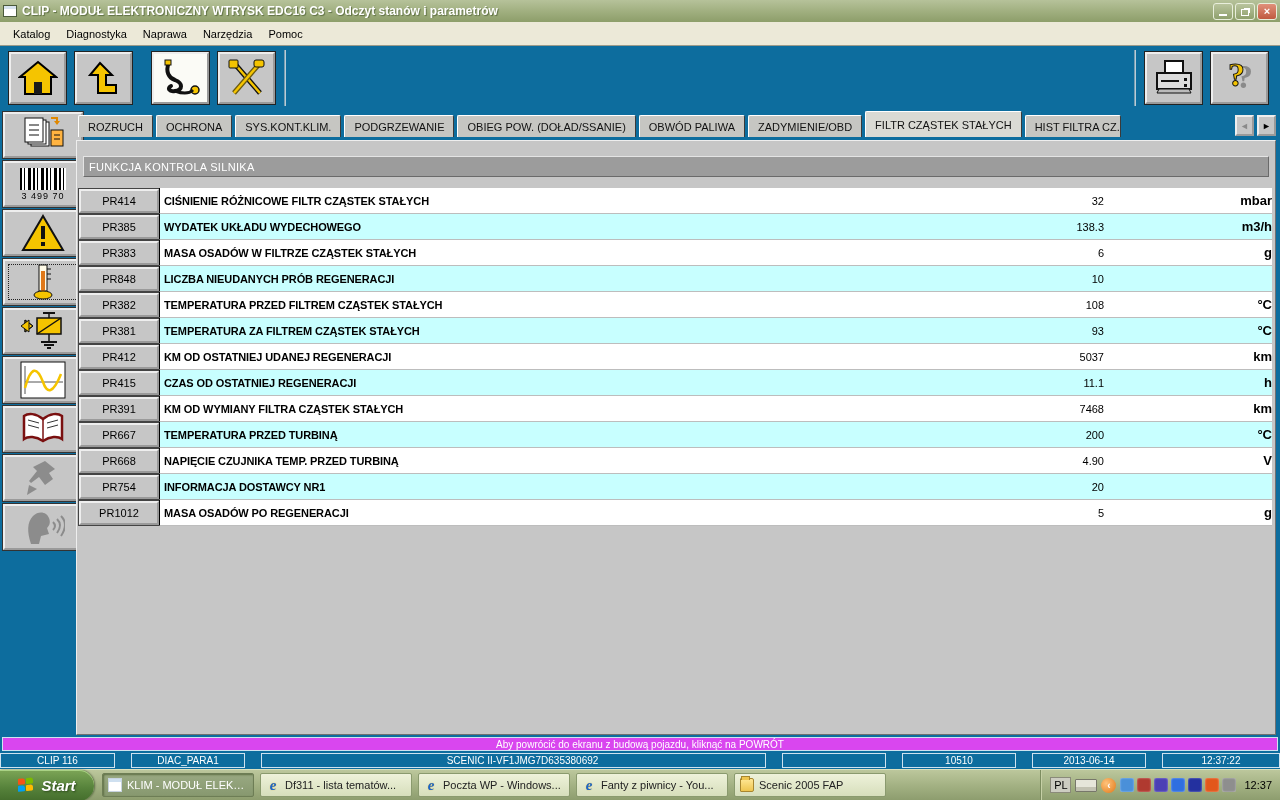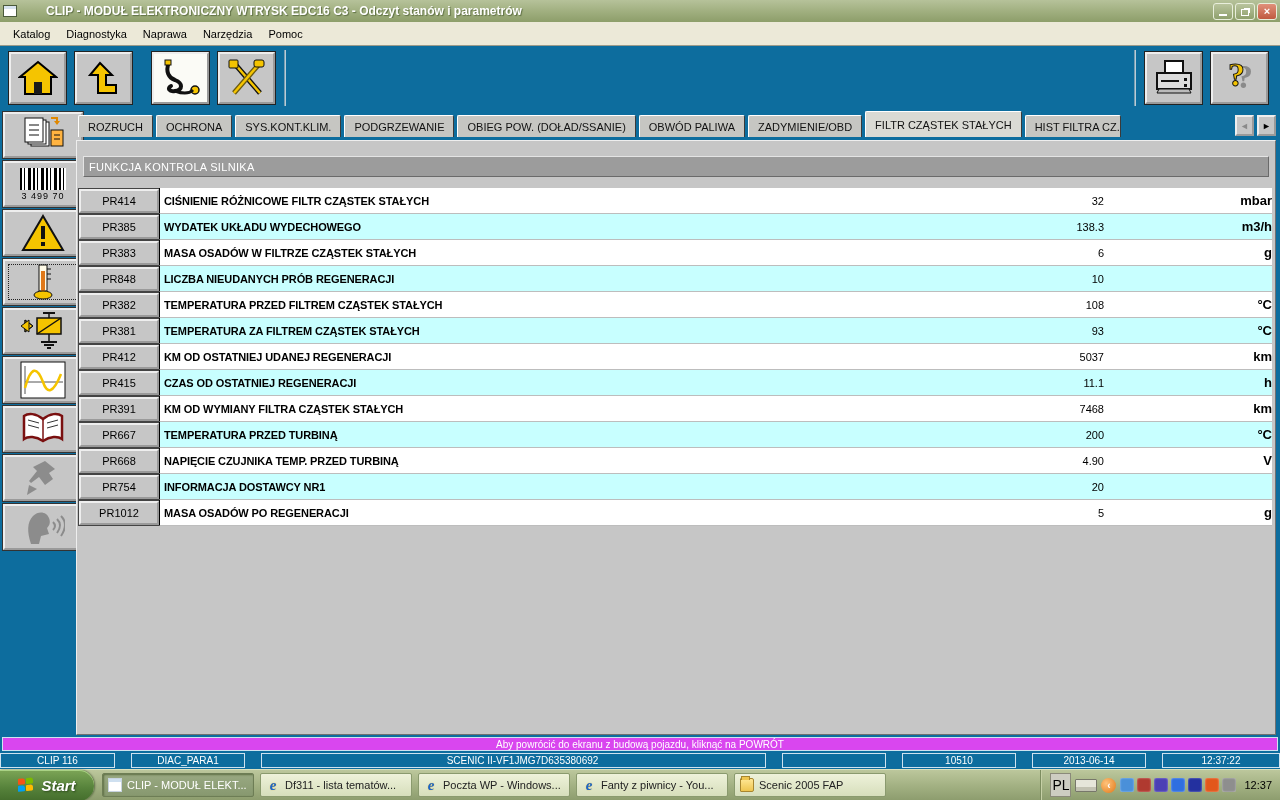--- a/index.html
+++ b/index.html
@@ -3,21 +3,21 @@
 <meta charset="utf-8">
 <style>
   * { margin:0; padding:0; box-sizing:border-box; }
   html,body { width:1280px; height:800px; overflow:hidden; }
   body { font-family:"Liberation Sans", sans-serif; background:#0d6d9e; position:relative; }
   .screen { position:absolute; inset:0; width:1280px; height:800px; }
 
   
   .titlebar { position:absolute; left:0; top:0; width:1280px; height:22px;
     background:linear-gradient(180deg,#b6c29a 0%,#9fae7e 55%,#8d9e6a 100%);
-    display:flex; align-items:center; padding:0 3px;gap:24px; }
+    display:flex; align-items:center; padding:0 3px; }
   .title-icon { width:14px; height:12px; background:#fff; border:1px solid #4a5a3a;
     box-shadow:inset 0 3px 0 #d8e4f0; margin-right:5px; }
   .title-text { color:#fff; font-size:12px; font-weight:bold; text-shadow:1px 1px 1px #5f7044;
     white-space:nowrap; overflow:hidden; flex:1; }
   .win-btns { display:flex; gap:2px; }
   .win-btn { width:20px; height:17px; border:1px solid #e8eedb; border-radius:3px;
     background:linear-gradient(180deg,#b9c49d,#8fa06d); color:#fff; font-size:11px;
     display:flex; align-items:center; justify-content:center; line-height:1; }
   .win-btn.close { background:linear-gradient(180deg,#e0907a,#c05a40); font-weight:bold; }
   .glyph-min { width:8px; border-bottom:2px solid #fff; height:10px; }
@@ -115,22 +115,22 @@
   .ic-window .tb-ic { background:#fff; border:1px solid #c8d4e0; box-shadow:inset 0 3px 0 #cfe0f0; }
   .ic-ie .tb-ic::before { content:"e"; color:#1a66cc; font-family:"Liberation Serif",serif;
     font-size:15px; font-weight:bold; font-style:italic; text-shadow:0 0 1px #d9a520; }
   .ic-folder .tb-ic { background:linear-gradient(180deg,#ffe794,#eec54f); border:1px solid #a8862e;
     border-radius:1px 2px 2px 1px; position:relative; }
   .ic-folder .tb-ic::before { content:""; position:absolute; left:0; top:-3px; width:7px; height:3px;
     background:#eec54f; border:1px solid #a8862e; border-bottom:none; }
   .tb-label { overflow:hidden; text-overflow:ellipsis; }
   .tray { margin-left:auto; display:flex; align-items:center; gap:4px; padding:0 8px; height:31px;
     border-left:1px solid #c6d0a6; box-shadow:-1px 0 0 #7d8d60; }
-  .lang-box { width:21px; height:24px; background:#cdcdc2; border:1px solid #8a8a7a; color:#000;
-    font-size:14px; display:flex; align-items:center; justify-content:center; }
+  .lang-box { width:21px; height:16px; background:#cdcdc2; border:1px solid #8a8a7a; color:#000;
+    font-size:11px; display:flex; align-items:center; justify-content:center; }
   .kbd-icon { width:22px; height:13px; background:#e6e6da; border:1px solid #77776a;
     box-shadow:inset 0 -4px 0 #c2c2b2; border-radius:1px; }
   .chevron { width:15px; height:15px; border-radius:50%; background:radial-gradient(circle at 35% 35%,#ffc27a,#e07818);
     color:#fff; font-size:10px; font-weight:bold; display:flex; align-items:center; justify-content:center; }
   .tray-ic { width:14px; height:14px; border-radius:2px; background:var(--c,#888);
     box-shadow:inset 0 0 2px rgba(255,255,255,.6); }
   .clock { color:#000; font-size:11px; margin-left:4px; }
 
   svg { display:block; }
 </style>
@@ -450,21 +450,21 @@
           <span class="wf2"></span>
           <span class="wf3"></span>
           <span class="wf4"></span>
       </span>
       <span class="start-label">Start</span>
     </div>
     <div class="taskbtns">
 
     <div class="taskbtn active ic-window">
         <span class="tb-ic"></span>
-        <span class="tb-label">CLIP - MODUŁ ELEKT...</span>
+        <span class="tb-label">KLIM - MODUŁ ELEKT...</span>
       </div>
         <div class="taskbtn ic-ie">
         <span class="tb-ic"></span>
         <span class="tb-label">Df311 - lista tematów...</span>
       </div>
         <div class="taskbtn ic-ie">
         <span class="tb-ic"></span>
         <span class="tb-label">Poczta WP - Windows...</span>
       </div>
         <div class="taskbtn ic-ie">

